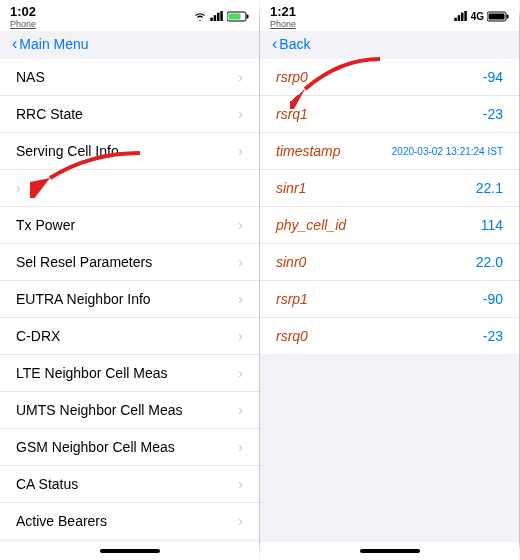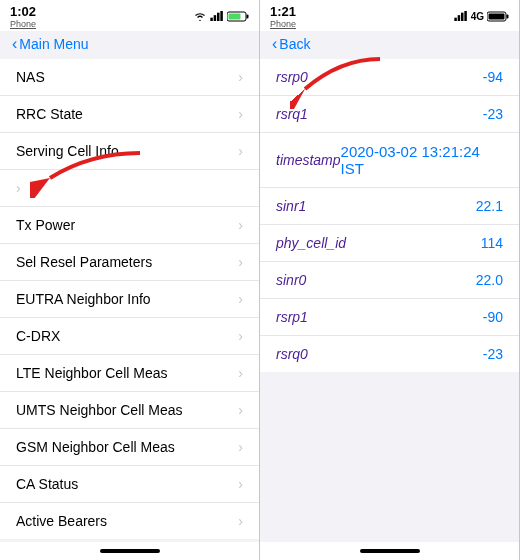--- a/index.html
+++ b/index.html
@@ -11,20 +11,21 @@
       background: #f2f2f7;
       overflow: hidden;
     }
 
     .panel {
       flex: 1;
       display: flex;
       flex-direction: column;
       background: #f2f2f7;
       border-right: 1px solid #c6c6c8;
+      border-radius: 17px;
     }
     .panel:last-child { border-right: none; }
 
     
     .status-bar {
       background: #fff;
       display: flex;
       justify-content: space-between;
       align-items: center;
       padding: 4px 10px 2px;
@@ -83,29 +84,29 @@
       align-items: center;
       justify-content: space-between;
       padding: 10px 16px;
       border-bottom: 1px solid #e5e5ea;
       background: #fff;
       min-height: 36px;
     }
     .detail-item:last-child { border-bottom: none; }
     .detail-key {
       font-size: 14px;
-      color: #4c1d95;
+      color: #c2410c;
       font-style: italic;
     }
     .detail-value {
       font-size: 14px;
       color: #007aff;
     }
     .detail-value.timestamp {
-      font-size: 15px;
+      font-size: 10px;
       color: #007aff;
     }
 
     .panels-wrapper {
       display: flex;
       width: 520px;
       height: 560px;
       position: relative;
     }
 

